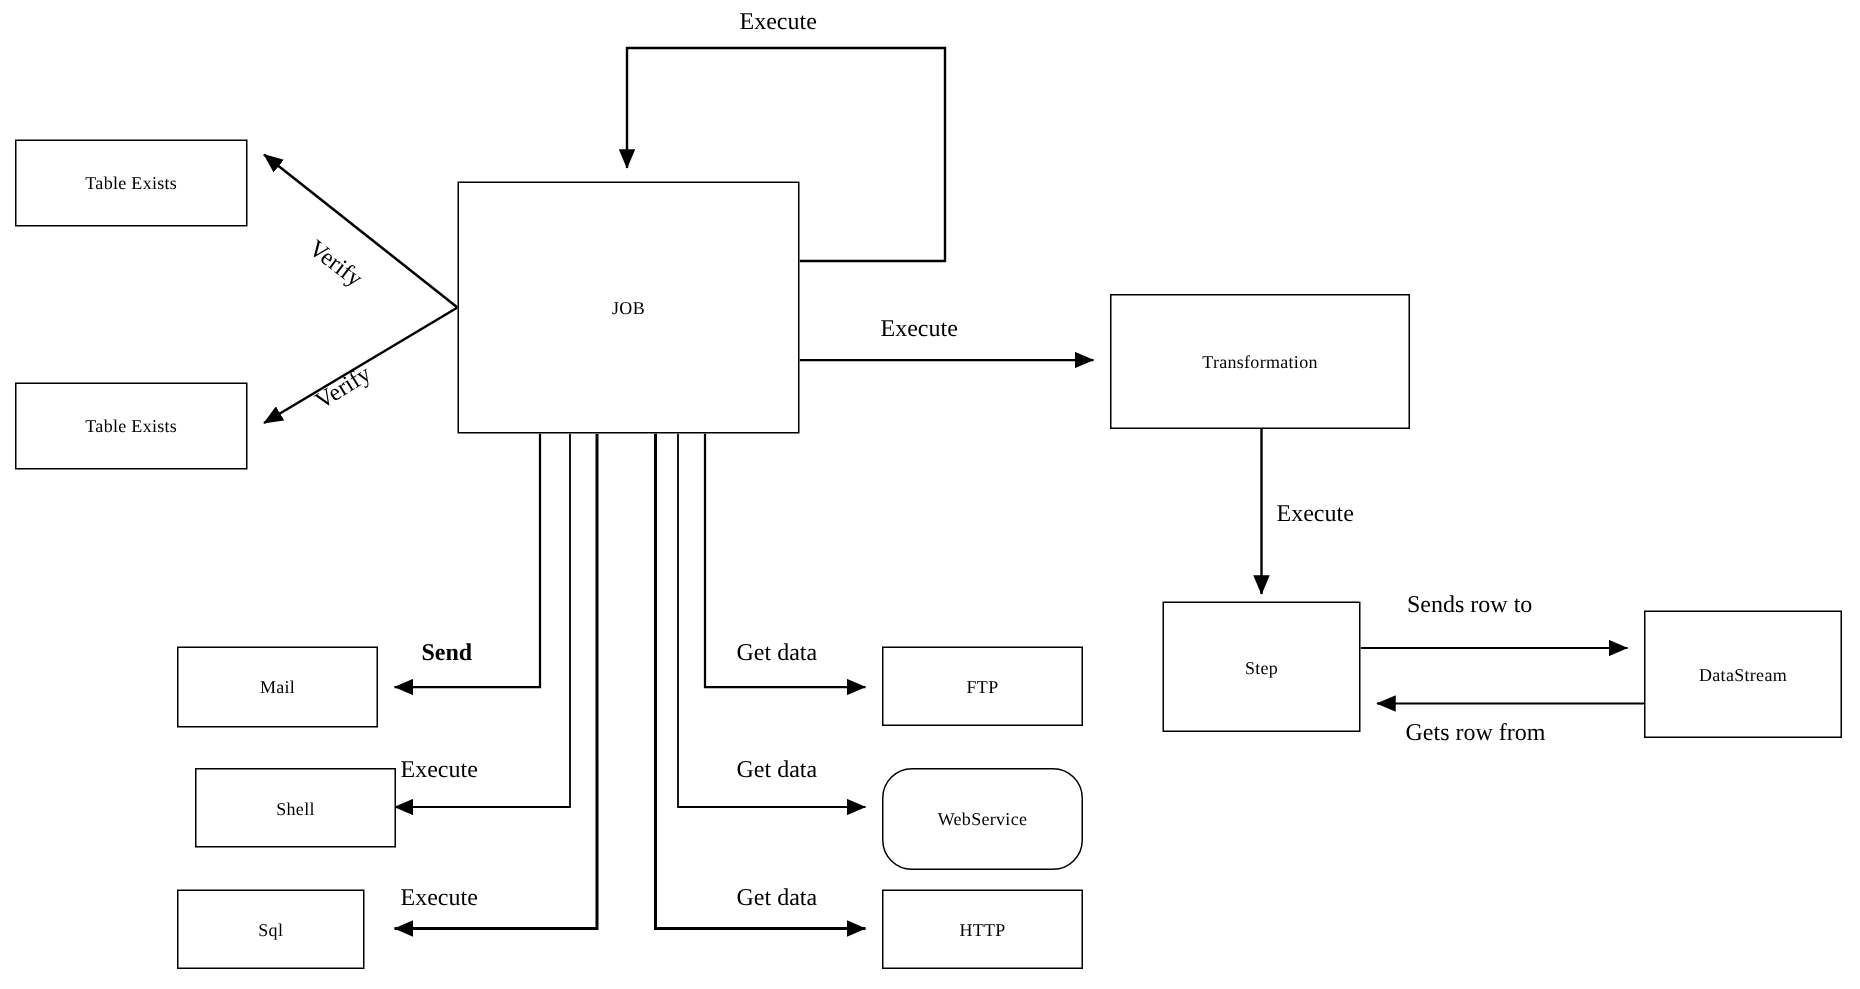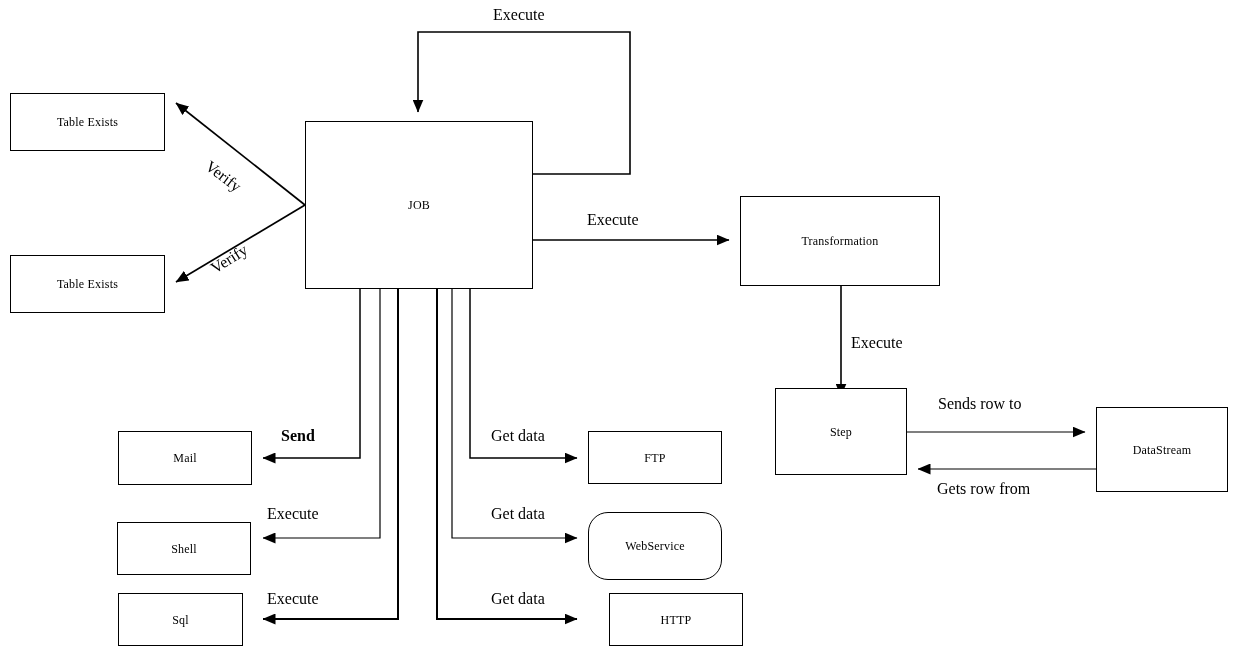--- a/index.html
+++ b/index.html
@@ -134,49 +134,49 @@
   </div>
 
   <div class="node-box" style="left:305px; top:121px; width:228px; height:168px;">
     <span class="node-label">JOB</span>
   </div>
 
   <div class="node-box" style="left:740px; top:196px; width:200px; height:90px;">
     <span class="node-label">Transformation</span>
   </div>
 
-  <div class="node-box" style="left:775px; top:388px; width:132px; height:87px;">
+  <div class="node-box" style="left:775px; top:401px; width:132px; height:87px;">
     <span class="node-label">Step</span>
   </div>
 
   <div class="node-box" style="left:1096px; top:407px; width:132px; height:85px;">
     <span class="node-label">DataStream</span>
   </div>
 
   <div class="node-box" style="left:118px; top:431px; width:134px; height:54px;">
     <span class="node-label">Mail</span>
   </div>
 
-  <div class="node-box" style="left:117px; top:512px; width:134px; height:53px;margin-top:10px;">
+  <div class="node-box" style="left:130px; top:512px; width:134px; height:53px;">
     <span class="node-label">Shell</span>
   </div>
 
   <div class="node-box" style="left:118px; top:593px; width:125px; height:53px;">
     <span class="node-label">Sql</span>
   </div>
 
   <div class="node-box" style="left:588px; top:431px; width:134px; height:53px;">
     <span class="node-label">FTP</span>
   </div>
 
   <div class="node-box" style="left:588px; top:512px; width:134px; height:68px;border-radius:20px;">
     <span class="node-label">WebService</span>
   </div>
 
-  <div class="node-box" style="left:588px; top:593px; width:134px; height:53px;margin-left:21px;">
+  <div class="node-box" style="left:588px; top:593px; width:134px; height:53px;">
     <span class="node-label">HTTP</span>
   </div>
 
   <div class="edge-label" style="left:493px; top:7px;">Execute</div>
 
   <div class="edge-label rot-ccw" style="left:212px; top:158px; transform: rotate(37deg);">Verify</div>
 
   <div class="edge-label rot-ccw" style="left:208px; top:263px; transform: rotate(-32deg);">Verify</div>
 
   <div class="edge-label" style="left:587px; top:212px;">Execute</div>

